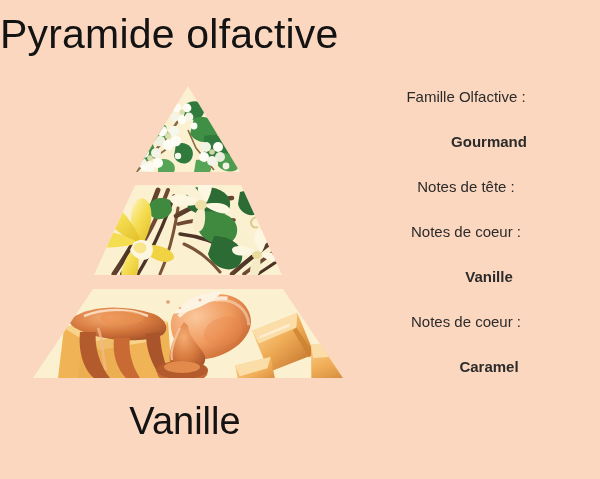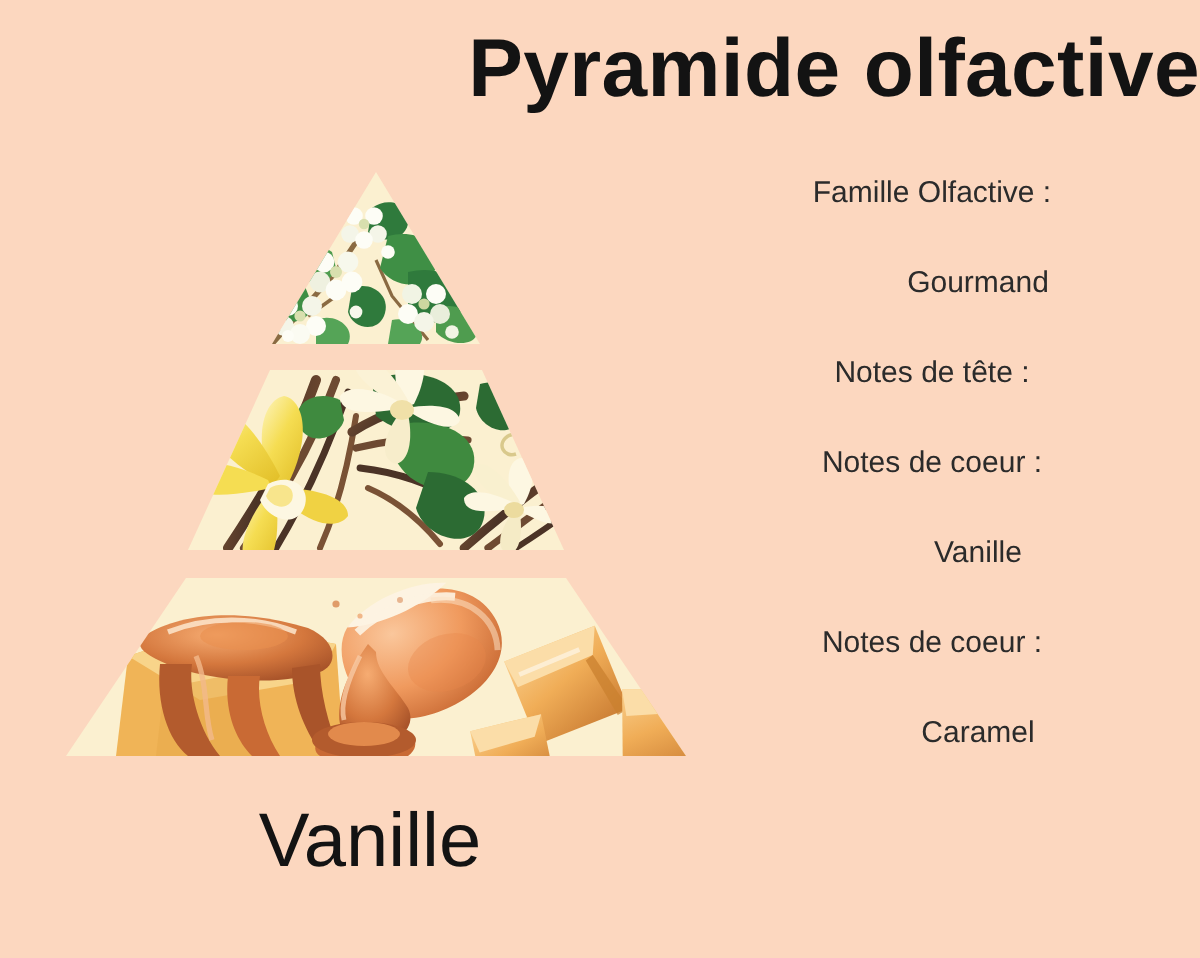--- a/index.html
+++ b/index.html
@@ -14,23 +14,23 @@
     overflow: hidden;
     position: relative;
   }
 
   
   #page-title {
     position: absolute;
     left: 0;
     top: 14px;
     width: 600px;
-    text-align: right;
+    text-align: left;
     font-size: 41px;
-    font-weight: 700;
+    font-weight: 400;
     color: #131313;
     letter-spacing: 0.2px;
     line-height: 1;
   }
 
   
   #pyramid {
     position: absolute;
     left: 18px;
     top: 78px;
@@ -66,21 +66,21 @@
   .note-row {
     height: 45px;
     display: flex;
     align-items: center;
     justify-content: center;
     font-size: 15px;
     color: #2b2b2b;
     white-space: nowrap;
   }
   .note-label { font-weight: 400; }
-  .note-value { font-weight: 400; margin-left: 46px; }
+  .note-value { font-weight: 700; margin-left: 46px; }
 </style>
 </head>
 <body>
 
 <div id="page-title">Pyramide olfactive</div>
 
 <div id="pyramid">
   <svg width="340" height="306" viewBox="0 0 340 306" xmlns="http://www.w3.org/2000/svg">
     <defs>
 

